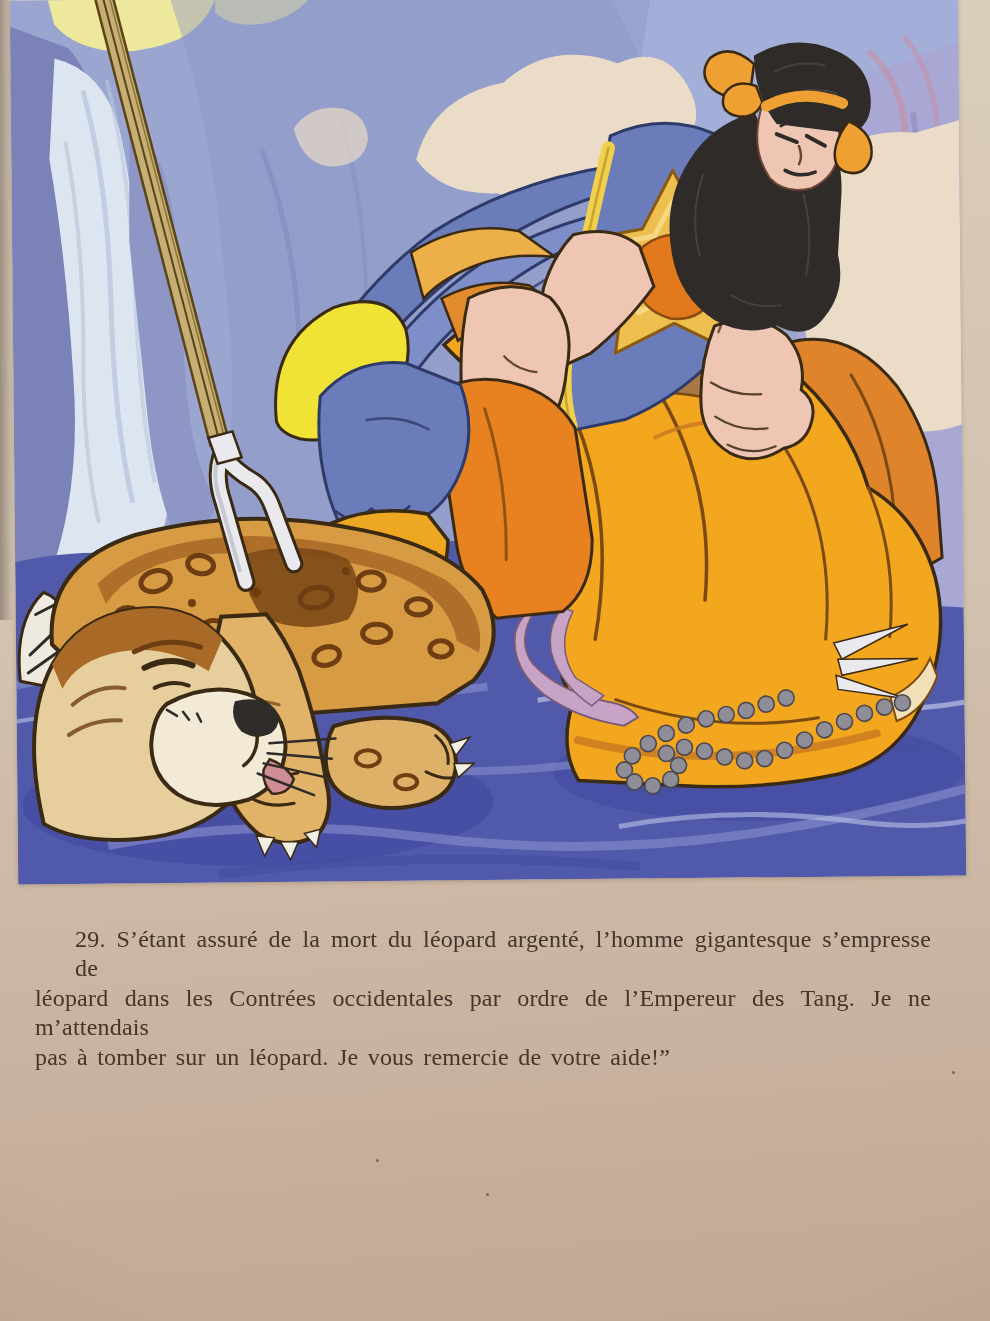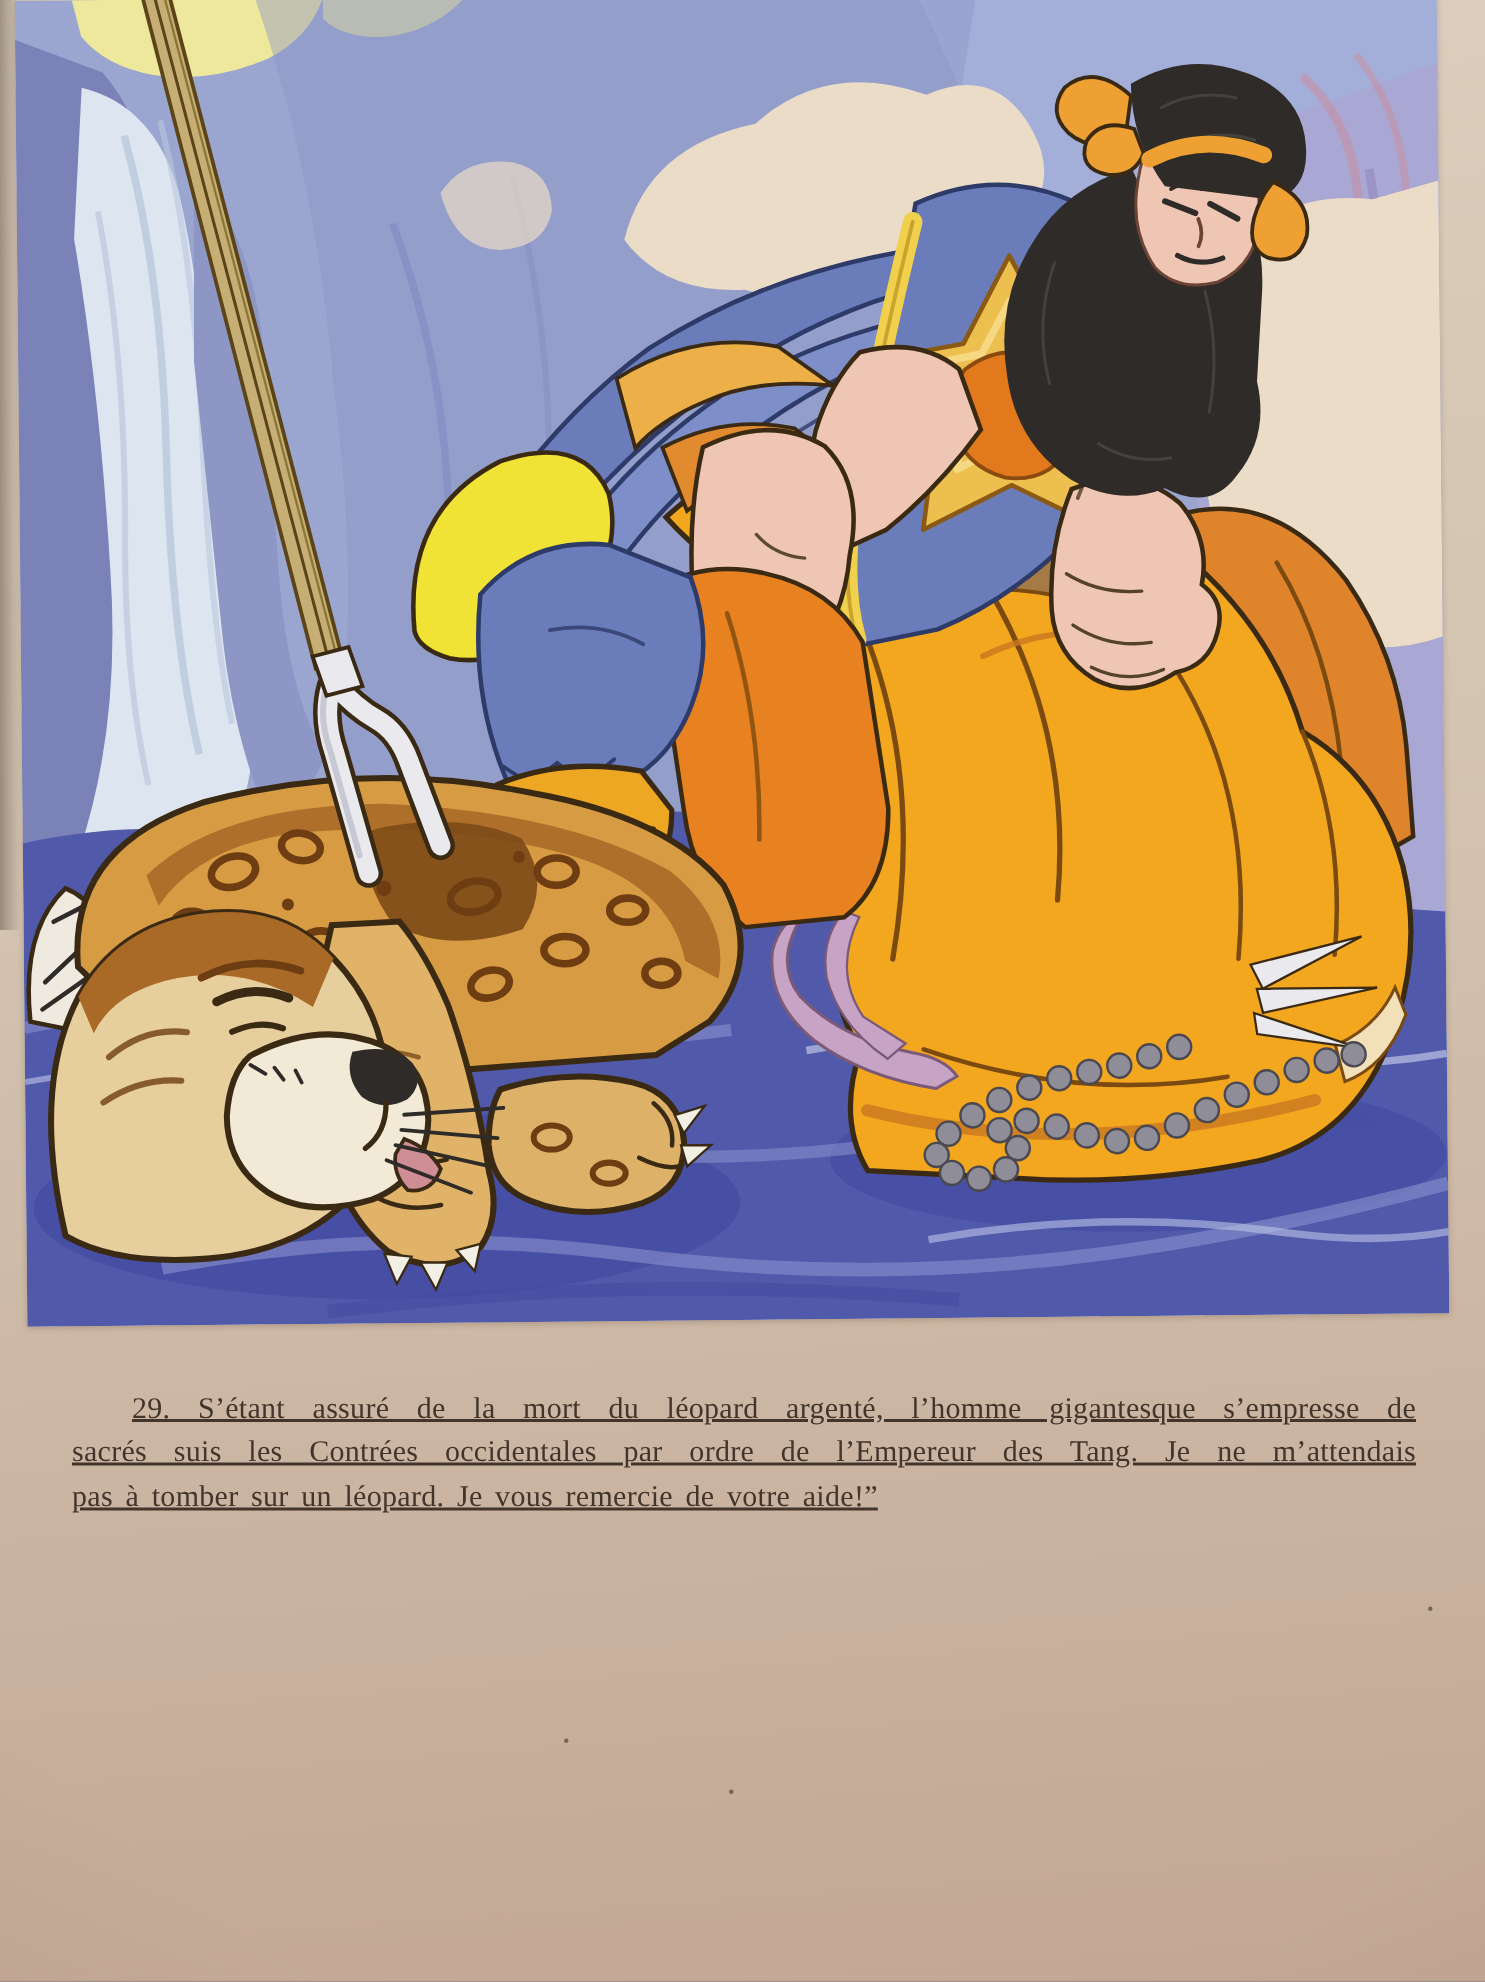--- a/index.html
+++ b/index.html
@@ -12,22 +12,22 @@
         background:radial-gradient(ellipse 130% 115% at 52% 42%, rgba(0,0,0,0) 55%, rgba(70,45,30,.16) 100%);}
   .page-edge{position:absolute;left:0;top:0;width:14px;height:620px;pointer-events:none;
         background:linear-gradient(90deg,rgba(60,48,40,.38),rgba(60,48,40,0));}
   .speck{position:absolute;width:3px;height:3px;border-radius:50%;background:rgba(60,40,25,.55);}
 
   .artwork{position:absolute;left:14px;top:-4px;width:948px;height:884px;
         transform:rotate(-0.55deg);transform-origin:50% 50%;
         box-shadow:0 1px 4px rgba(80,55,35,.25);}
   .artwork svg{display:block;width:100%;height:100%;}
 
-  .caption{position:absolute;left:48px;top:925px;width:896px;color:var(--ink,#43352b);
-        font-size:20px;line-height:29.4px;word-spacing:3.2px;letter-spacing:.2px;text-decoration:underline;}
+  .caption{position:absolute;left:35px;top:925px;width:896px;color:var(--ink,#43352b);
+        font-size:24px;line-height:29.4px;word-spacing:3.2px;letter-spacing:.2px;}
   .cline{text-align:justify;text-align-last:justify;white-space:normal;}
   .cline.first{padding-left:40px;}
   .cline.last{text-align-last:left;}
 </style>
 </head>
 <body>
 
 <div class="shot">
   <div class="page"></div>
   <div class="page-edge"></div>
@@ -262,20 +262,20 @@
       <path d="M206,456 Q200,476 208,500 L230,580" fill="none" style="stroke:var(--steel,#e9e9ee)" stroke-width="13"></path>
       <path d="M208,454 Q222,470 236,478 Q250,486 257,505 L278,562" fill="none" style="stroke:var(--steel,#e9e9ee)" stroke-width="13"></path>
       <path d="M202,460 Q198,478 205,498 L224,568" fill="none" style="stroke:var(--steelShade,#c6c8d2)" stroke-width="4"></path>
       <path d="M194,436 L218,430 L227,456 L203,462 Z" style="fill:var(--steel,#e9e9ee);stroke:var(--outline,#3a2a14)" stroke-width="2.5"></path>
     </g>
   </svg>
   </div>
 
   <div class="caption">
     <div class="cline first">29.  S’étant assuré de la mort du léopard argenté, l’homme gigantesque s’empresse de</div>
-    <div class="cline">sacrés suis les Contrées occidentales par ordre de l’Empereur des Tang.  Je ne m’attendais</div>
+    <div class="cline">léopard dans les Contrées occidentales par ordre de l’Empereur des Tang.  Je ne m’attendais</div>
     <div class="cline last">pas à tomber sur un léopard.  Je vous remercie de votre aide!”</div>
   </div>
 
   <div class="speck" style="left:376px;top:1159px"></div>
   <div class="speck" style="left:486px;top:1193px"></div>
   <div class="speck" style="left:952px;top:1071px"></div>
 </div>
 
 </body></html>

